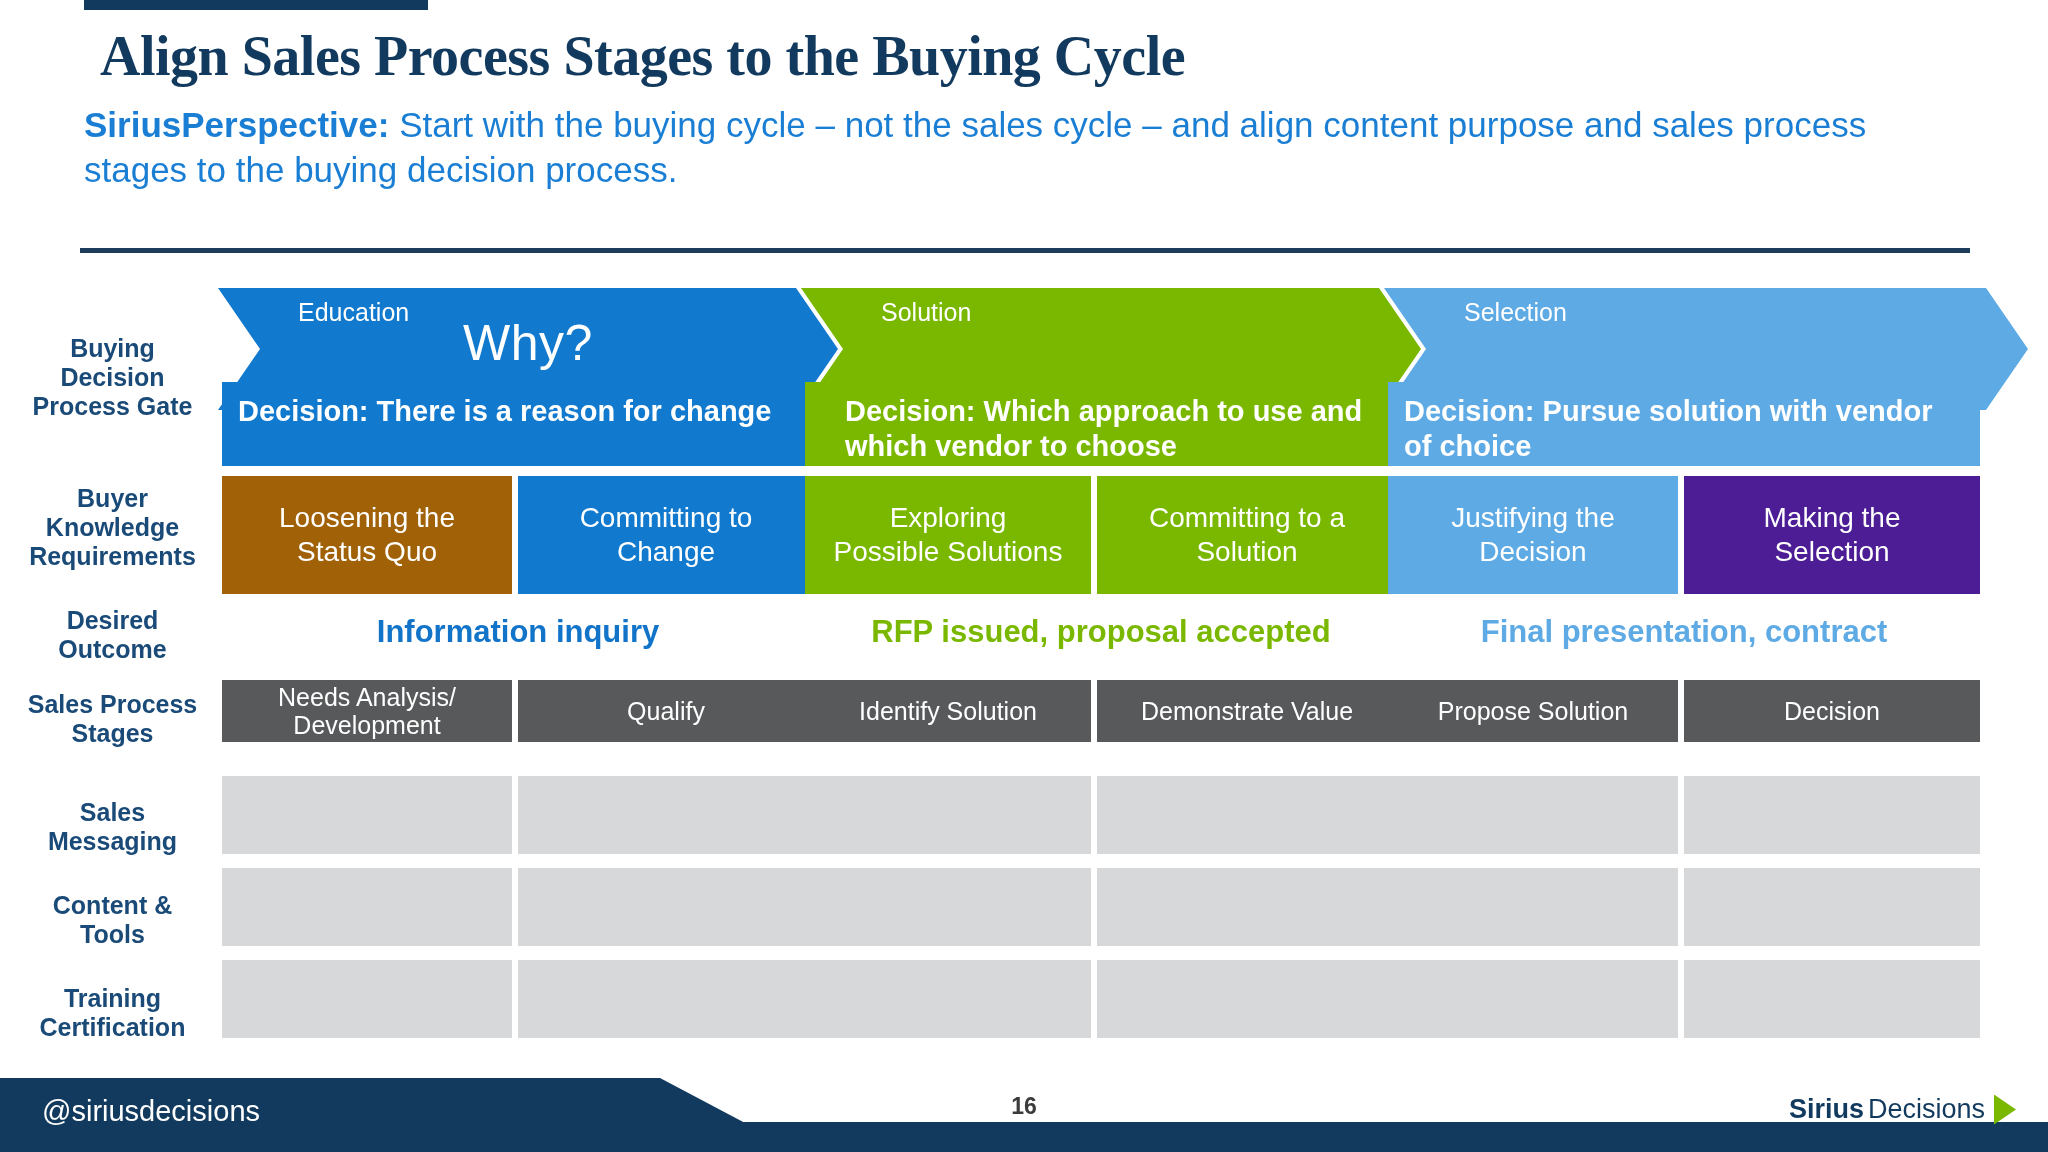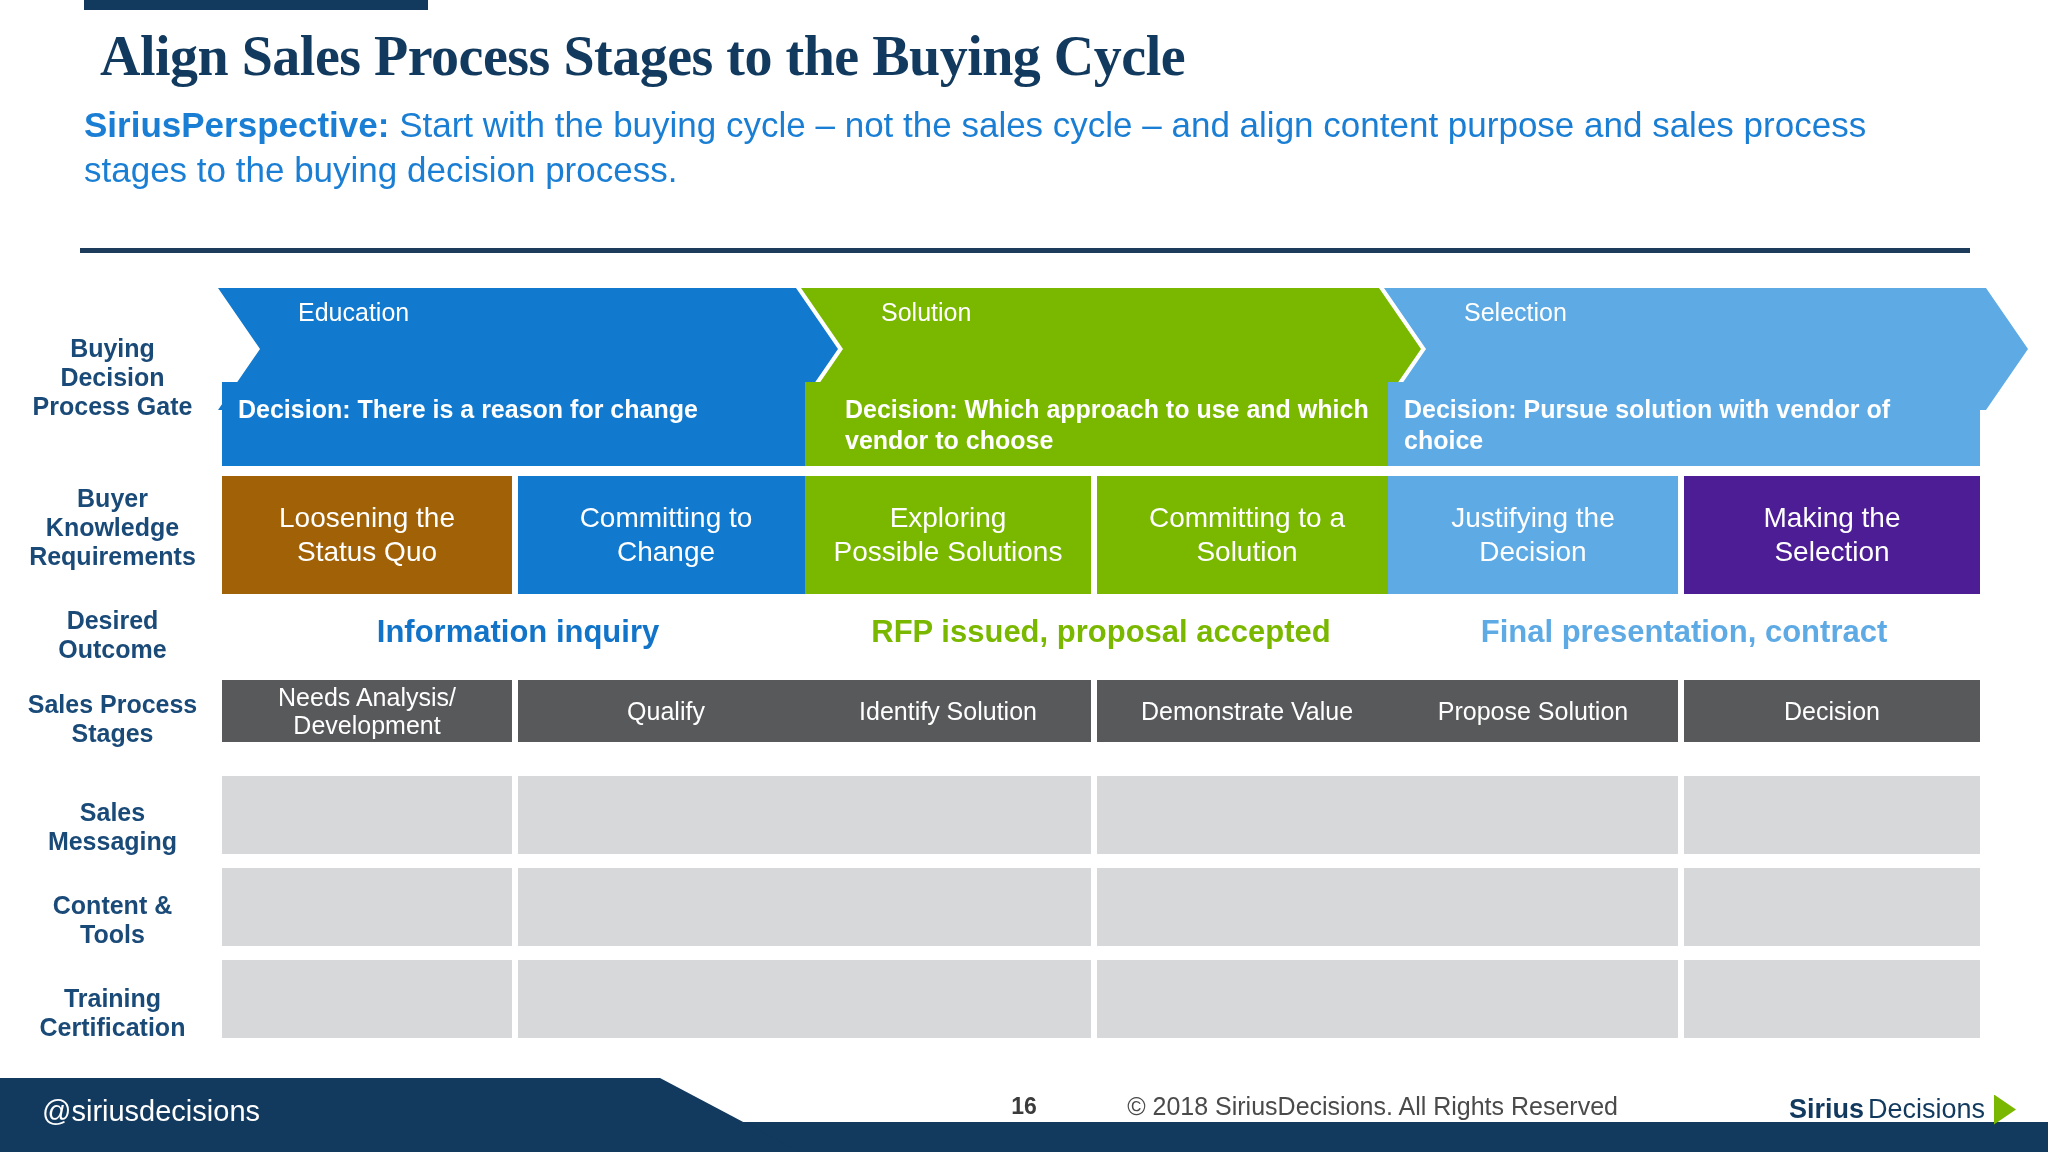--- a/index.html
+++ b/index.html
@@ -84,21 +84,21 @@
   .chev .big{
     position:absolute; left:0; right:0; top:26px;
     text-align:center;
     font-size:50px; font-weight:400; color:#ffffff;
     letter-spacing:0.5px;
   }
 
   
   .decision{
     position:absolute; height:84px;
-    color:#fff; font-weight:bold; font-size:25px;
+    color:#fff; font-weight:bold; font-size:29px;
     line-height:1.22;
     padding:12px 14px 0 16px;
   }
 
   
   .kbox{
     position:absolute; height:118px;
     color:#fff; font-size:28px; font-weight:400;
     display:flex; align-items:center; justify-content:center;
     text-align:center; line-height:1.2;
@@ -192,20 +192,21 @@
 Messaging</div>
   <div class="rowlabel" style="top: 623px; white-space: pre-line;">Content &amp;
 Tools</div>
   <div class="rowlabel" style="top: 716px; white-space: pre-line;">Training
 Certification</div>
 
   <div class="chev-row">
     <div class="chev first" id="chev-0" style="left:0px;width:620px">
       <div class="shape" id="chevshape-0" style="background: rgb(17, 121, 206);"></div>
       <div class="small">Education</div>
+      <div class="big">Why?</div>
     </div>
     <div class="chev" id="chev-1" style="left:583px;width:620px">
       <div class="shape" id="chevshape-1" style="background: rgb(122, 184, 0);"></div>
       <div class="small">Solution</div>
     </div>
     <div class="chev" id="chev-2" style="left:1166px;width:644px">
       <div class="shape" id="chevshape-2" style="background: rgb(94, 170, 228);"></div>
       <div class="small">Selection</div>
     </div>
   </div>
@@ -259,19 +260,18 @@
   <div class="ecell" style="left:1097px;top:692px;width:300px"></div>
   <div class="ecell" style="left:1388px;top:692px;width:290px"></div>
   <div class="ecell" style="left:1684px;top:692px;width:296px"></div>
 </div>
 
 <div class="footer">
   <div class="footer-band"></div>
   <div class="footer-wedge"></div>
   <div class="handle">@siriusdecisions</div>
   <div class="pagenum">16</div>
-  <div class="copyright">© 2018 SiriusDecisions. All Rights Reserved</div>
   <div class="logo">
     <span class="lt1">Sirius</span>
     <span class="lt2">Decisions</span>
     <span class="arrow"></span>
   </div>
 </div>
 
 </body></html>

